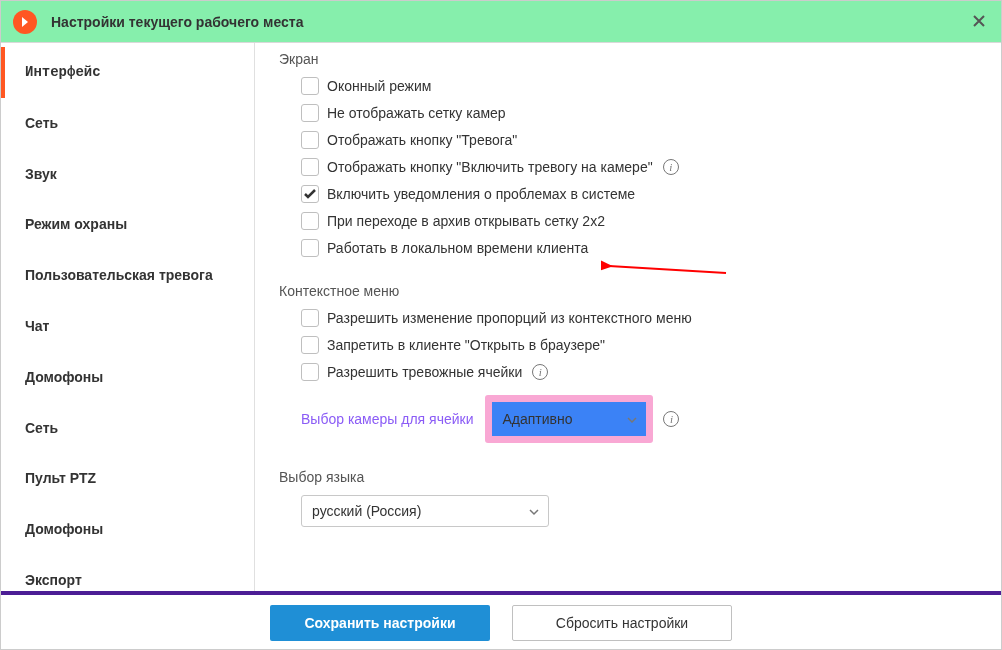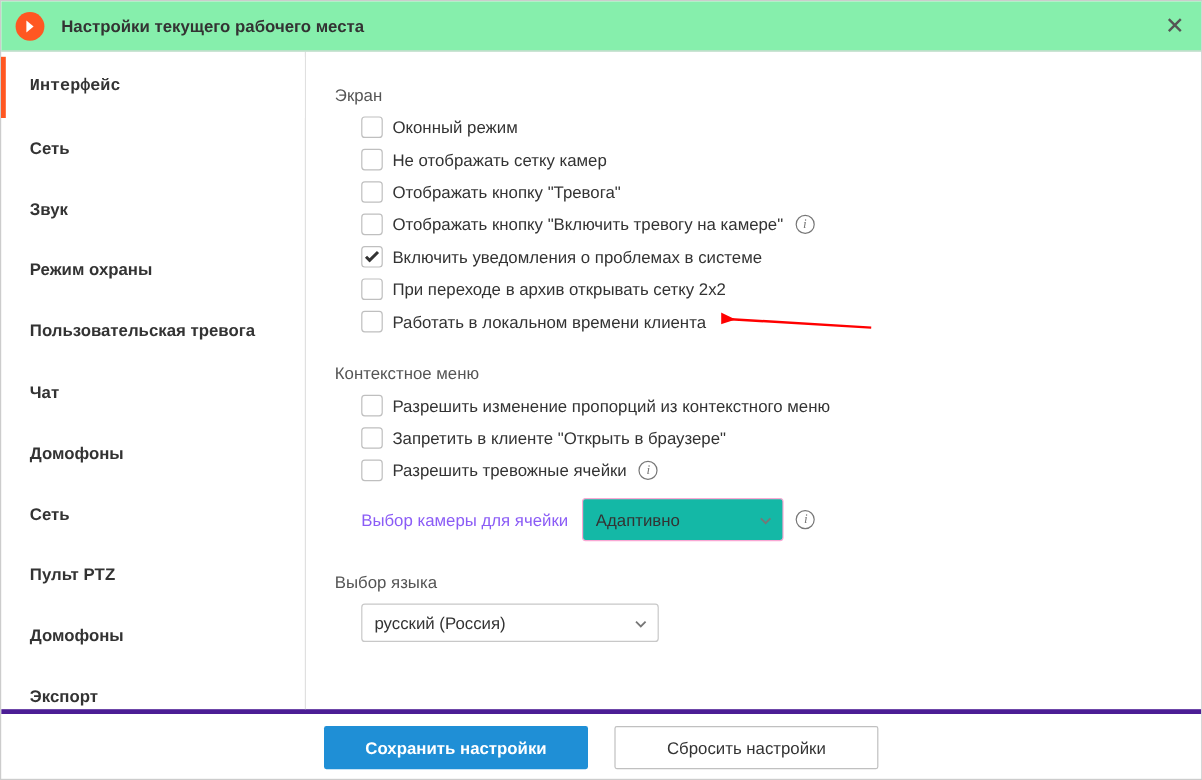--- a/index.html
+++ b/index.html
@@ -71,21 +71,21 @@
       border-left: 4px solid transparent;
       line-height: 1.2;
     }
     .sidebar-item.active {
       border-left: 4px solid #ff5722;
       background: #fff;
       font-family: Liberation Mono, monospace;
     }
     .content {
       flex: 1;
-      padding: 24px 24px 10px 24px;
+      padding: 4px 24px 10px 24px;
       overflow-y: auto;
       position: relative;
     }
     .section-title {
       color: #555;
       font-size: 14px;
       margin-bottom: 10px;
       margin-top: 4px;
     }
     .section { margin-bottom: 26px; }
@@ -126,25 +126,25 @@
       flex-shrink: 0;
     }
     .select-row {
       display: flex;
       align-items: center;
       margin-left: 22px;
       margin-top: 14px;
     }
     .select-row-label { margin-right: 12px; color: #8b5cf6; }
     .select {
-      border: 1px solid #f9a8d4;
+      border: 7px solid #f9a8d4;
       border-radius: 3px;
-      height: 36px;
+      height: 48px;
       padding: 0 28px 0 10px;
-      background: #14b8a6;
+      background: #3b82f6;
       position: relative;
       display: flex;
       align-items: center;
       cursor: pointer;
       min-width: 168px;
     }
     .select-chevron {
       position: absolute;
       right: 8px;
       top: 50%;

